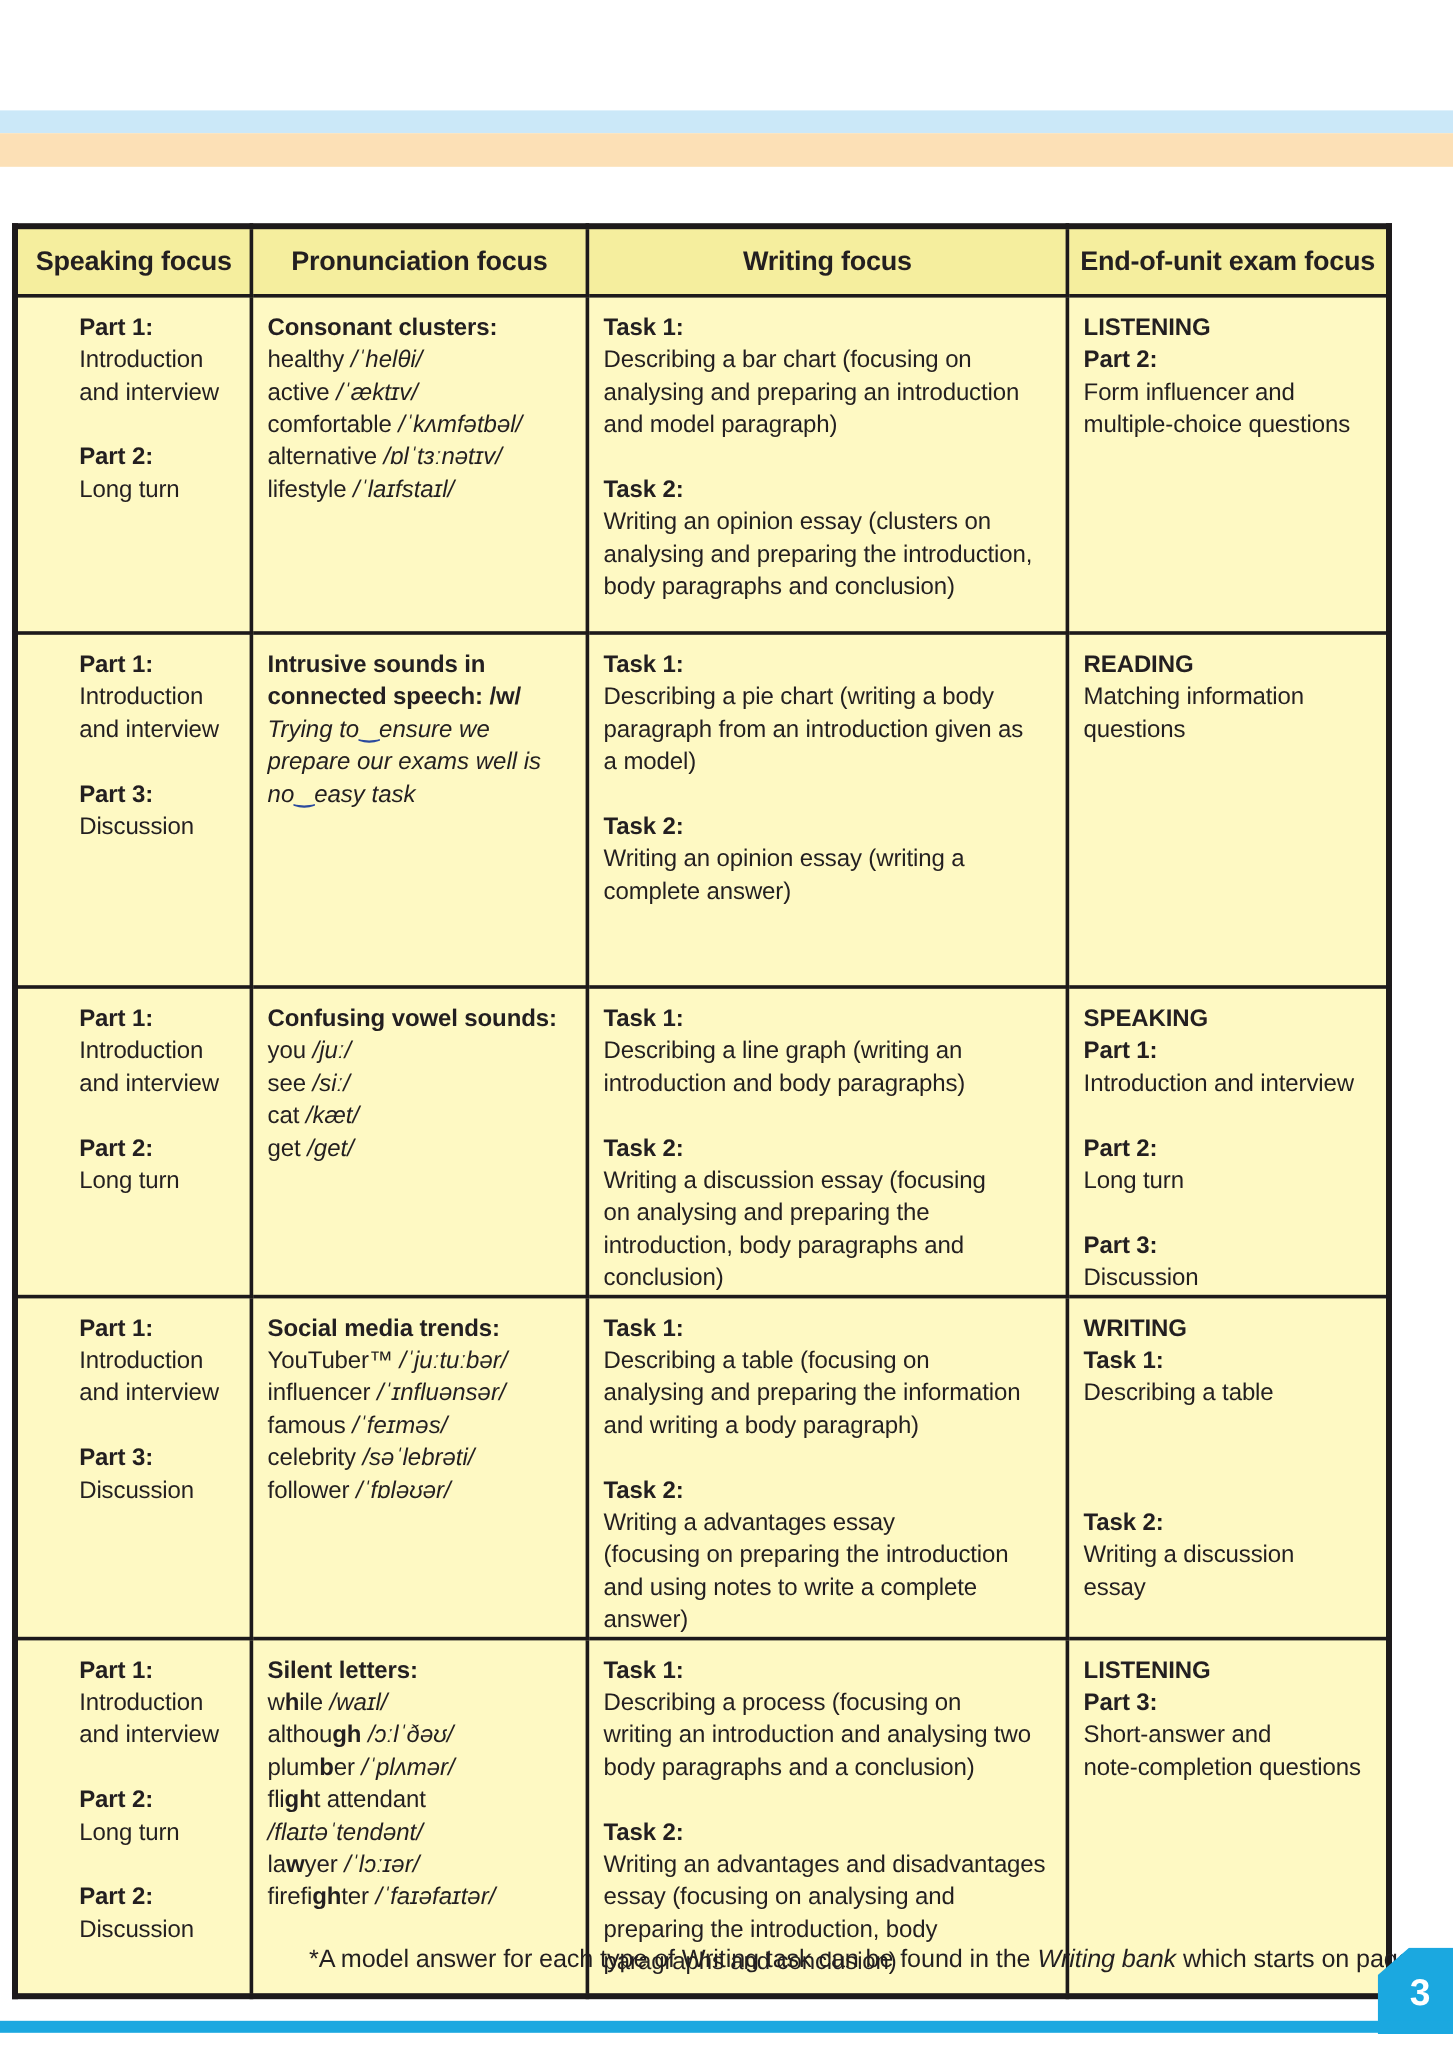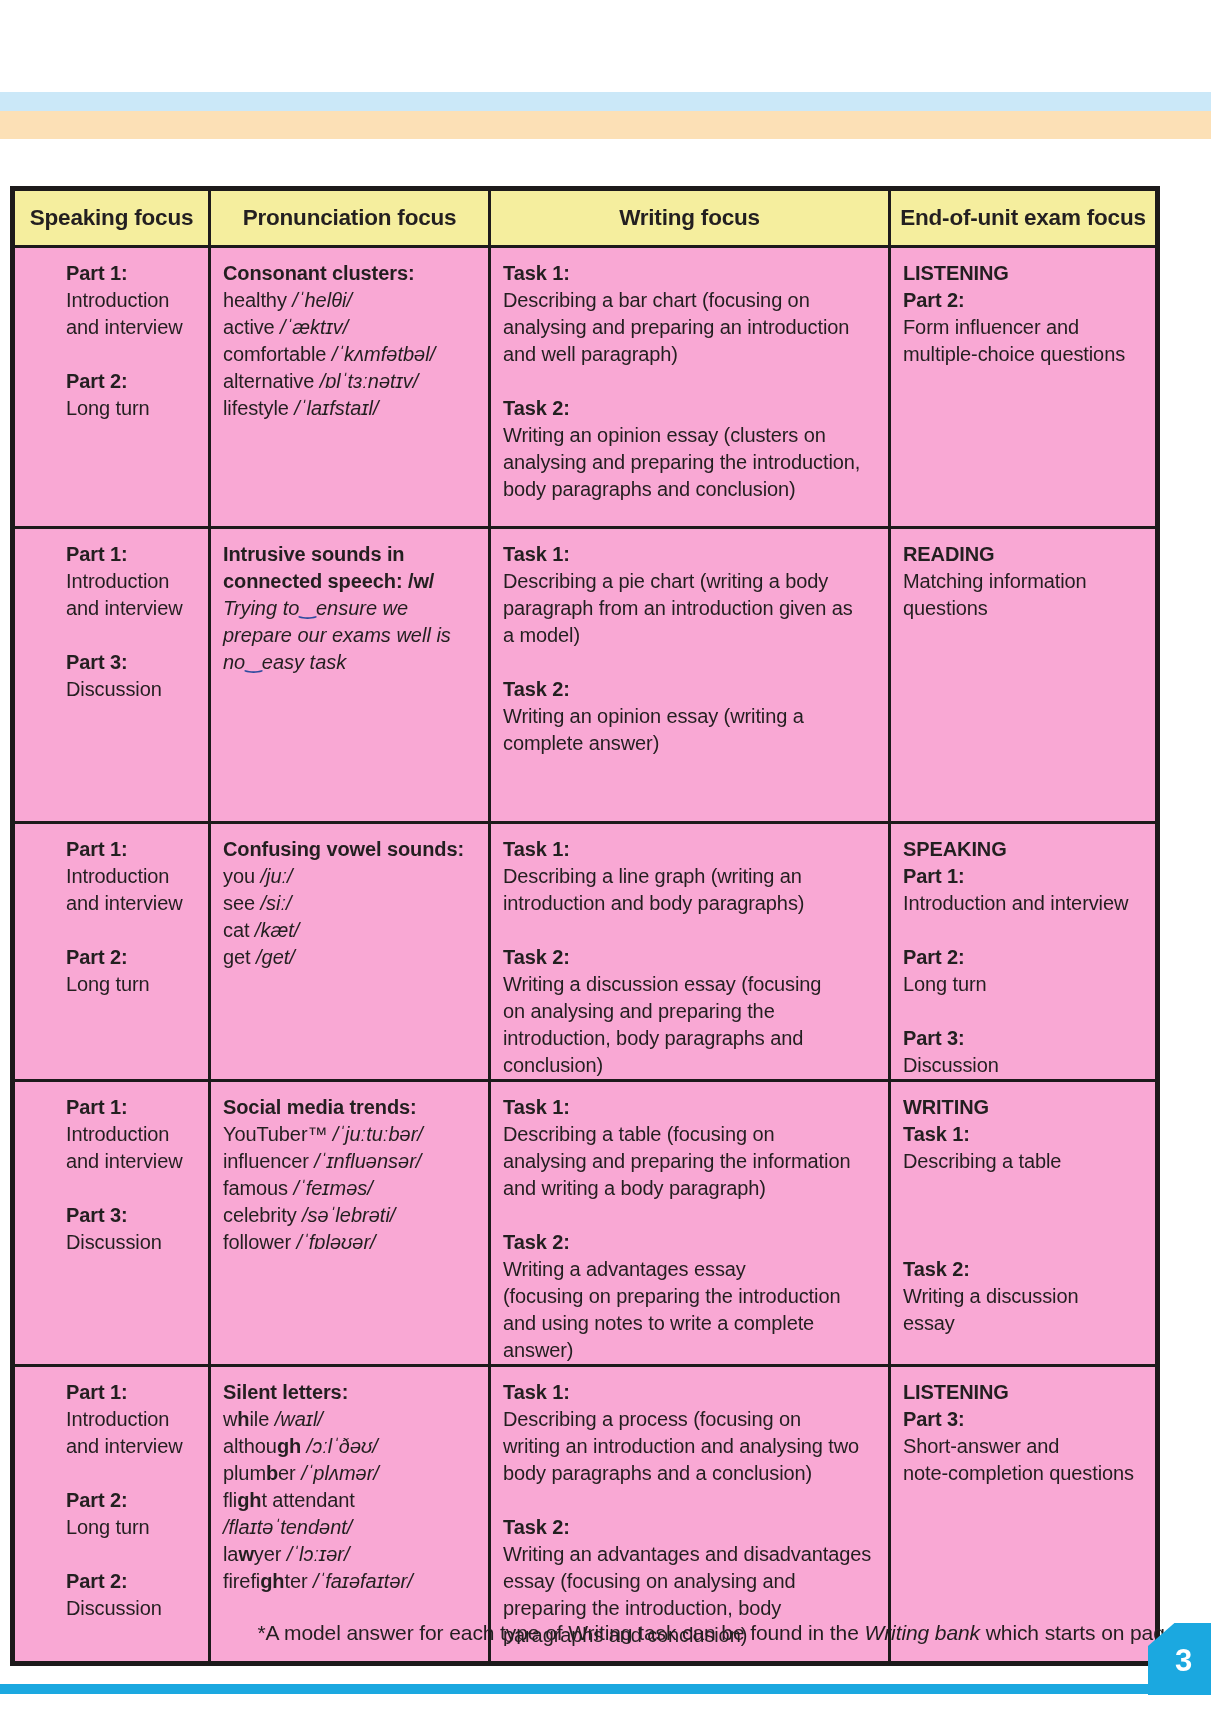--- a/index.html
+++ b/index.html
@@ -19,21 +19,21 @@
   }
   .focus-table th,.focus-table td{border:3px solid #1d1a1b;}
   .focus-table th{
     background:#f5ee9e;font-size:22.5px;font-weight:bold;
     text-align:center;vertical-align:middle;height:52px;
     letter-spacing:-0.2px;
   }
   .focus-table td{
     vertical-align:top;padding:12px 8px 0 12px;
     font-size:20px;line-height:27px;letter-spacing:-0.1px;
-    background:#f9a8d4;
+    background:#fef9c3;
   }
   .focus-table td.col-speaking{padding-left:51px;}
   tbody tr:nth-child(1) td{height:266px;}
   tbody tr:nth-child(2) td{height:280px;}
   tbody tr:nth-child(3) td{height:240px;}
   tbody tr:nth-child(4) td{height:264px;}
   tbody tr:nth-child(5) td{height:282px;}
   .ln{white-space:nowrap;}
   .ln i{letter-spacing:0;}
   .tie{color:#2b4a9e;font-weight:bold;}
@@ -93,21 +93,21 @@
           <div class="ln">healthy <i>/ˈhelθi/</i></div>
           <div class="ln">active <i>/ˈæktɪv/</i></div>
           <div class="ln">comfortable <i>/ˈkʌmfətbəl/</i></div>
           <div class="ln">alternative <i>/ɒlˈtɜːnətɪv/</i></div>
           <div class="ln">lifestyle <i>/ˈlaɪfstaɪl/</i></div>
         </td>
         <td class="col-writing">
           <div class="ln"><b>Task 1:</b></div>
           <div class="ln">Describing a bar chart (focusing on</div>
           <div class="ln">analysing and preparing an introduction</div>
-          <div class="ln">and well paragraph)</div>
+          <div class="ln">and model paragraph)</div>
           <div class="ln">&nbsp;</div>
           <div class="ln"><b>Task 2:</b></div>
           <div class="ln">Writing an opinion essay (clusters on</div>
           <div class="ln">analysing and preparing the introduction,</div>
           <div class="ln">body paragraphs and conclusion)</div>
         </td>
         <td class="col-exam">
           <div class="ln"><b>LISTENING</b></div>
           <div class="ln"><b>Part 2:</b></div>
           <div class="ln">Form influencer and</div>

